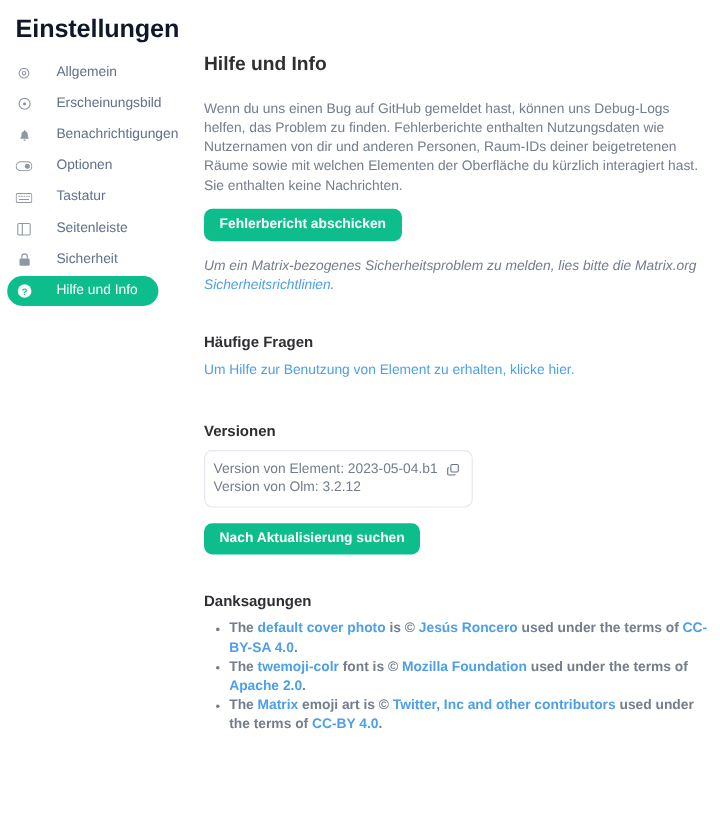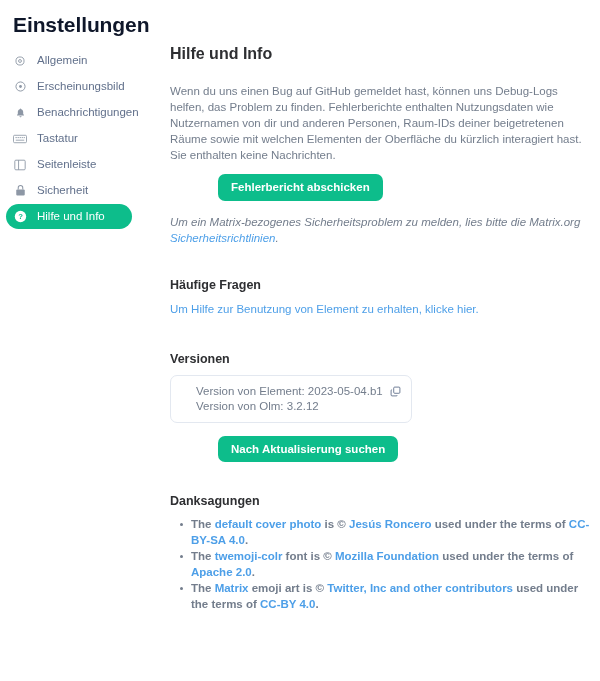--- a/index.html
+++ b/index.html
@@ -37,20 +37,21 @@
   }
   .sidebar-item {
     display: flex;
     align-items: center;
     height: 25px;
     padding: 0 8px 0 7px;
     border-radius: 13px;
     margin-bottom: 1px;
     cursor: pointer;
     box-sizing: border-box;
+    gap: 10px;
   }
   .sidebar-item .ic {
     width: 14px;
     height: 14px;
     margin-right: 10px;
     flex: 0 0 14px;
     display: flex;
     align-items: center;
     justify-content: center;
     color: #8d97a5;
@@ -106,27 +107,27 @@
     border: none;
     border-radius: 7px;
     font-family: "Liberation Sans", sans-serif;
     font-size: 11.5px;
     font-weight: 600;
     color: #ffffff;
     padding: 7px 13px;
     cursor: pointer;
     line-height: 1.1;
   }
-  .btn-primary { background: #0dbd8b; margin-left: 48px; }
+  .btn-primary { background: #0dbd8b; }
 
   
   .version-box {
     border: 1px solid #e3e8f0;
     border-radius: 7px;
-    padding: 8px 10px 8px 25px;
+    padding: 8px 10px 8px 7px;
     display: inline-block;
     min-width: 186px;
     margin-bottom: 13px;
   }
   .version-row {
     display: flex;
     align-items: center;
     font-size: 11.5px;
     line-height: 15px;
     color: #737d8c;
@@ -194,20 +195,29 @@
   <div class="sidebar-item">
     <span class="ic">
       <svg width="11" height="12" viewBox="0 0 16 16" fill="currentColor">
         <path d="M8 1.3c-.5 0-.9.4-.9.9v.4C5.3 3 4.1 4.6 4.1 6.6v2.6L2.9 11.1c-.2.3 0 .7.4.7h9.4c.4 0 .6-.4.4-.7l-1.2-1.9V6.6c0-2-1.2-3.6-3-4v-.4c0-.5-.4-.9-.9-.9z"></path>
         <path d="M6.5 12.7c.1.9.8 1.5 1.5 1.5s1.4-.6 1.5-1.5z"></path>
       </svg>
     </span>
     <span class="lbl">Benachrichtigungen</span>
   </div>
 
+  <div class="sidebar-item">
+    <span class="ic">
+      <svg width="14" height="9" viewBox="0 0 20 12" fill="none">
+        <rect x="0.6" y="0.6" width="18.8" height="10.8" rx="5.4" stroke="currentColor" stroke-width="1.2"></rect>
+        <circle cx="14" cy="6" r="3" fill="currentColor"></circle>
+      </svg>
+    </span>
+    <span class="lbl">Optionen</span>
+  </div>
 
   <div class="sidebar-item">
     <span class="ic">
       <svg width="14" height="10" viewBox="0 0 20 14" fill="none" stroke="currentColor" stroke-width="1.2">
         <rect x="0.7" y="1.7" width="18.6" height="10.6" rx="1.6"></rect>
         <path d="M4 5h1M7 5h1M10 5h1M13 5h1M16 5h0.5M4.5 8.7h11" stroke-linecap="round"></path>
       </svg>
     </span>
     <span class="lbl">Tastatur</span>
   </div>

